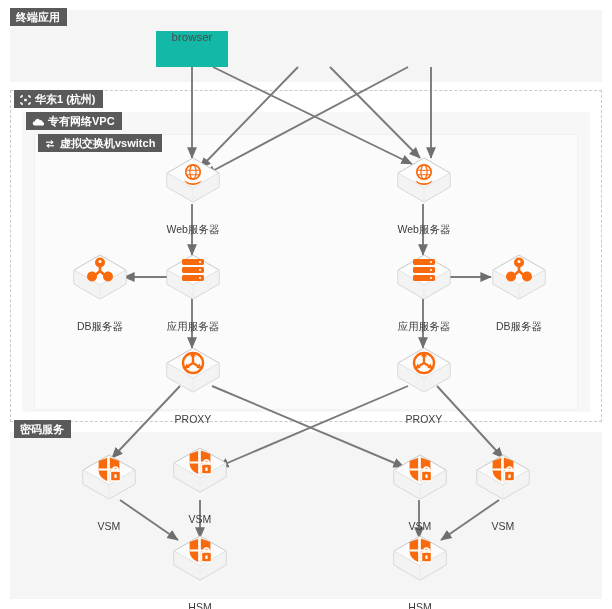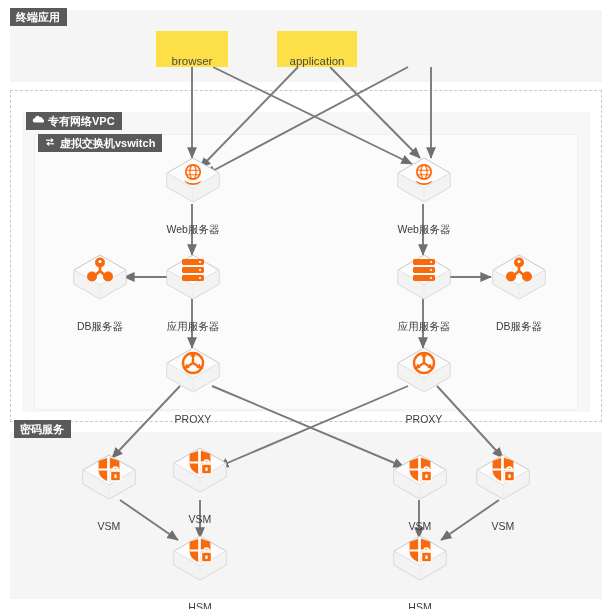--- a/index.html
+++ b/index.html
@@ -33,44 +33,44 @@
     background:#fbfbfb;
     border:1px solid #f0f0f0;
   }
   .panel-crypto{
     left:10px;top:432px;width:592px;height:167px;
     background:#f5f5f5;
   }
   
   .tag{
     position:absolute;
-    display:flex;align-items:flex-start;gap:4px;
+    display:flex;align-items:flex-end;gap:4px;
     background:#5a5a5a;
     color:#ffffff;
     font-size:11px;font-weight:bold;
     padding:3px 7px 3px 6px;
     line-height:1.1;
     white-space:nowrap;
     z-index:6;
   }
   .tag .tg-ico{display:inline-flex;align-items:center;}
   .tag-terminal{left:10px;top:8px;}
   .tag-region{left:14px;top:90px;}
   .tag-vpc{left:26px;top:112px;}
   .tag-vswitch{left:38px;top:134px;}
   .tag-crypto{left:14px;top:420px;}
 
   
   .endbox{
     position:absolute;
     box-sizing:border-box;
-    background:#fde047;
+    background:#14b8a6;
     color:#4a4a4a;
     font-size:11.5px;
-    display:flex;align-items:flex-end;justify-content:center;
+    display:flex;align-items:flex-start;justify-content:center;
     height:36px;
     z-index:5;
   }
 
   
   #links{position:absolute;left:0;top:0;width:612px;height:609px;z-index:3;pointer-events:none;}
 
   
   .node{
     position:absolute;
@@ -100,20 +100,29 @@
   <div class="panel panel-terminal"></div>
   <div class="panel panel-region"></div>
   <div class="panel panel-vpc"></div>
   <div class="panel panel-vswitch"></div>
   <div class="panel panel-crypto"></div>
 
   <div class="tag tag-terminal">
     <span>终端应用</span>
   </div>
 
+  <div class="tag tag-region">
+    <span class="tg-ico">
+      <svg width="11" height="10" viewBox="0 0 11 10">
+        <path d="M1 1 H3 M1 1 V3 M10 1 H8 M10 1 V3 M1 9 H3 M1 9 V7 M10 9 H8 M10 9 V7" stroke="#ffffff" stroke-width="1.3" fill="none"></path>
+        <rect x="4.2" y="3.8" width="2.6" height="2.4" fill="#ffffff"></rect>
+      </svg>
+    </span>
+    <span>华东1 (杭州)</span>
+  </div>
 
   <div class="tag tag-vpc">
     <span class="tg-ico">
       <svg width="12" height="9" viewBox="0 0 12 9">
         <path d="M3 7.6 a2.2 2.2 0 0 1 -0.1 -4.4 a2.6 2.6 0 0 1 4.9 -0.9 a2 2 0 0 1 2.9 1.9 a1.7 1.7 0 0 1 -0.6 3.4 Z" fill="#ffffff"></path>
       </svg>
     </span>
     <span>专有网络VPC</span>
   </div>
 
@@ -129,23 +138,20 @@
     <span>虚拟交换机vswitch</span>
   </div>
 
   <div class="tag tag-crypto">
     <span>密码服务</span>
   </div>
 
   <div class="endbox" style="left:156px;top:31px;width:72px;">
     <span>browser</span>
   </div>
-  <div class="endbox" style="left:277px;top:31px;width:80px;">
-    <span>application</span>
-  </div>
 
   <svg id="links">
     <defs>
       <marker id="ar" markerWidth="7" markerHeight="7" refX="5.6" refY="3" orient="auto">
         <path d="M0,0.4 L6,3 L0,5.6 Z" fill="#6f6f6f"></path>
       </marker>
     </defs>
     <g stroke="#7a7a7a" stroke-width="1.9" fill="none" marker-end="url(#ar)">
 
       <path d="M192,67 L192,158"></path>

